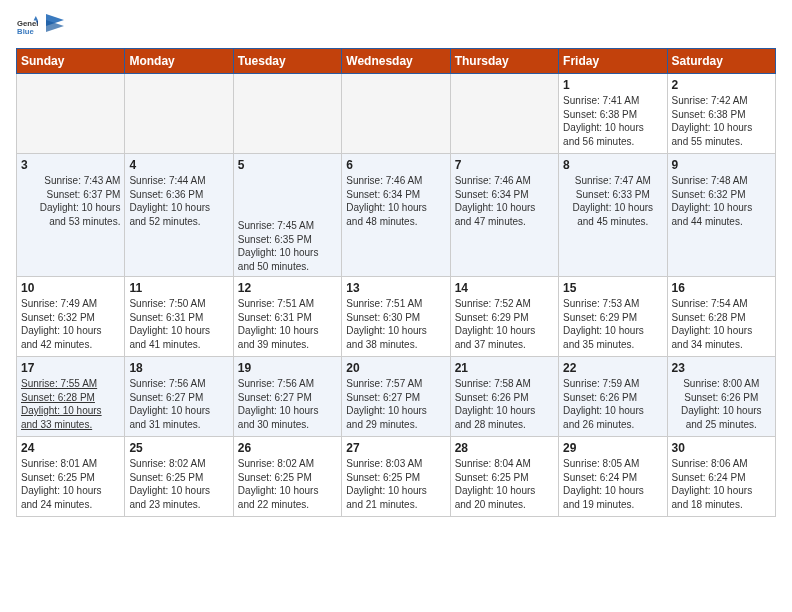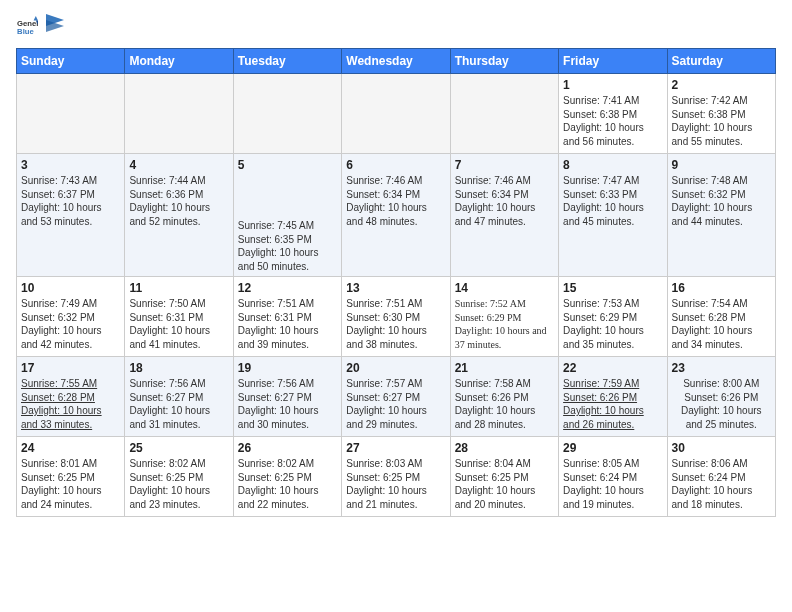--- a/index.html
+++ b/index.html
@@ -41,21 +41,21 @@
     .title-location {
       font-size: 15px;
       color: #555;
     }
     .calendar {
       width: 100%;
       border-collapse: collapse;
       table-layout: fixed;
     }
     .calendar th {
-      background: #3b82f6;
+      background: #c2410c;
       color: #fff;
       font-size: 12px;
       font-weight: bold;
       padding: 5px 4px;
       text-align: left;
       border: 1px solid #2a5a9f;
     }
     .calendar td {
       border: 1px solid #ccc;
       vertical-align: top;
@@ -139,21 +139,21 @@
           <td>
             <span class="day-number">2</span>
             <div class="day-info" style="white-space: pre-line;">Sunrise: 7:42 AM
 Sunset: 6:38 PM
 Daylight: 10 hours and 55 minutes.</div>
           </td>
         </tr>
         <tr>
           <td class="alt-row">
             <span class="day-number">3</span>
-            <div class="day-info" style="white-space: pre-line;">Sunrise: 7:43 AM
+            <div class="day-info" style="white-space: pre-line; text-align: right;">Sunrise: 7:43 AM
 Sunset: 6:37 PM
 Daylight: 10 hours and 53 minutes.</div>
           </td>
           <td class="alt-row">
             <span class="day-number">4</span>
             <div class="day-info" style="white-space: pre-line;">Sunrise: 7:44 AM
 Sunset: 6:36 PM
 Daylight: 10 hours and 52 minutes.</div>
           </td>
           <td class="alt-row">
@@ -169,21 +169,21 @@
 Daylight: 10 hours and 48 minutes.</div>
           </td>
           <td class="alt-row">
             <span class="day-number">7</span>
             <div class="day-info" style="white-space: pre-line;">Sunrise: 7:46 AM
 Sunset: 6:34 PM
 Daylight: 10 hours and 47 minutes.</div>
           </td>
           <td class="alt-row">
             <span class="day-number">8</span>
-            <div class="day-info" style="white-space: pre-line;">Sunrise: 7:47 AM
+            <div class="day-info" style="white-space: pre-line; text-align: center;">Sunrise: 7:47 AM
 Sunset: 6:33 PM
 Daylight: 10 hours and 45 minutes.</div>
           </td>
           <td class="alt-row">
             <span class="day-number">9</span>
             <div class="day-info" style="white-space: pre-line;">Sunrise: 7:48 AM
 Sunset: 6:32 PM
 Daylight: 10 hours and 44 minutes.</div>
           </td>
         </tr>
@@ -207,21 +207,21 @@
 Daylight: 10 hours and 39 minutes.</div>
           </td>
           <td>
             <span class="day-number">13</span>
             <div class="day-info" style="white-space: pre-line;">Sunrise: 7:51 AM
 Sunset: 6:30 PM
 Daylight: 10 hours and 38 minutes.</div>
           </td>
           <td>
             <span class="day-number">14</span>
-            <div class="day-info" style="white-space: pre-line; font-family: Liberation Serif, serif;">Sunrise: 7:52 AM
+            <div class="day-info" style="white-space: pre-line;">Sunrise: 7:52 AM
 Sunset: 6:29 PM
 Daylight: 10 hours and 37 minutes.</div>
           </td>
           <td>
             <span class="day-number">15</span>
             <div class="day-info" style="white-space: pre-line;">Sunrise: 7:53 AM
 Sunset: 6:29 PM
 Daylight: 10 hours and 35 minutes.</div>
           </td>
           <td>
@@ -257,21 +257,21 @@
 Daylight: 10 hours and 29 minutes.</div>
           </td>
           <td class="alt-row">
             <span class="day-number">21</span>
             <div class="day-info" style="white-space: pre-line;">Sunrise: 7:58 AM
 Sunset: 6:26 PM
 Daylight: 10 hours and 28 minutes.</div>
           </td>
           <td class="alt-row">
             <span class="day-number">22</span>
-            <div class="day-info" style="white-space: pre-line; text-decoration: underline;">Sunrise: 7:59 AM
+            <div class="day-info" style="white-space: pre-line;">Sunrise: 7:59 AM
 Sunset: 6:26 PM
 Daylight: 10 hours and 26 minutes.</div>
           </td>
           <td class="alt-row">
             <span class="day-number">23</span>
             <div class="day-info" style="white-space: pre-line; text-align: center;">Sunrise: 8:00 AM
 Sunset: 6:26 PM
 Daylight: 10 hours and 25 minutes.</div>
           </td>
         </tr>

